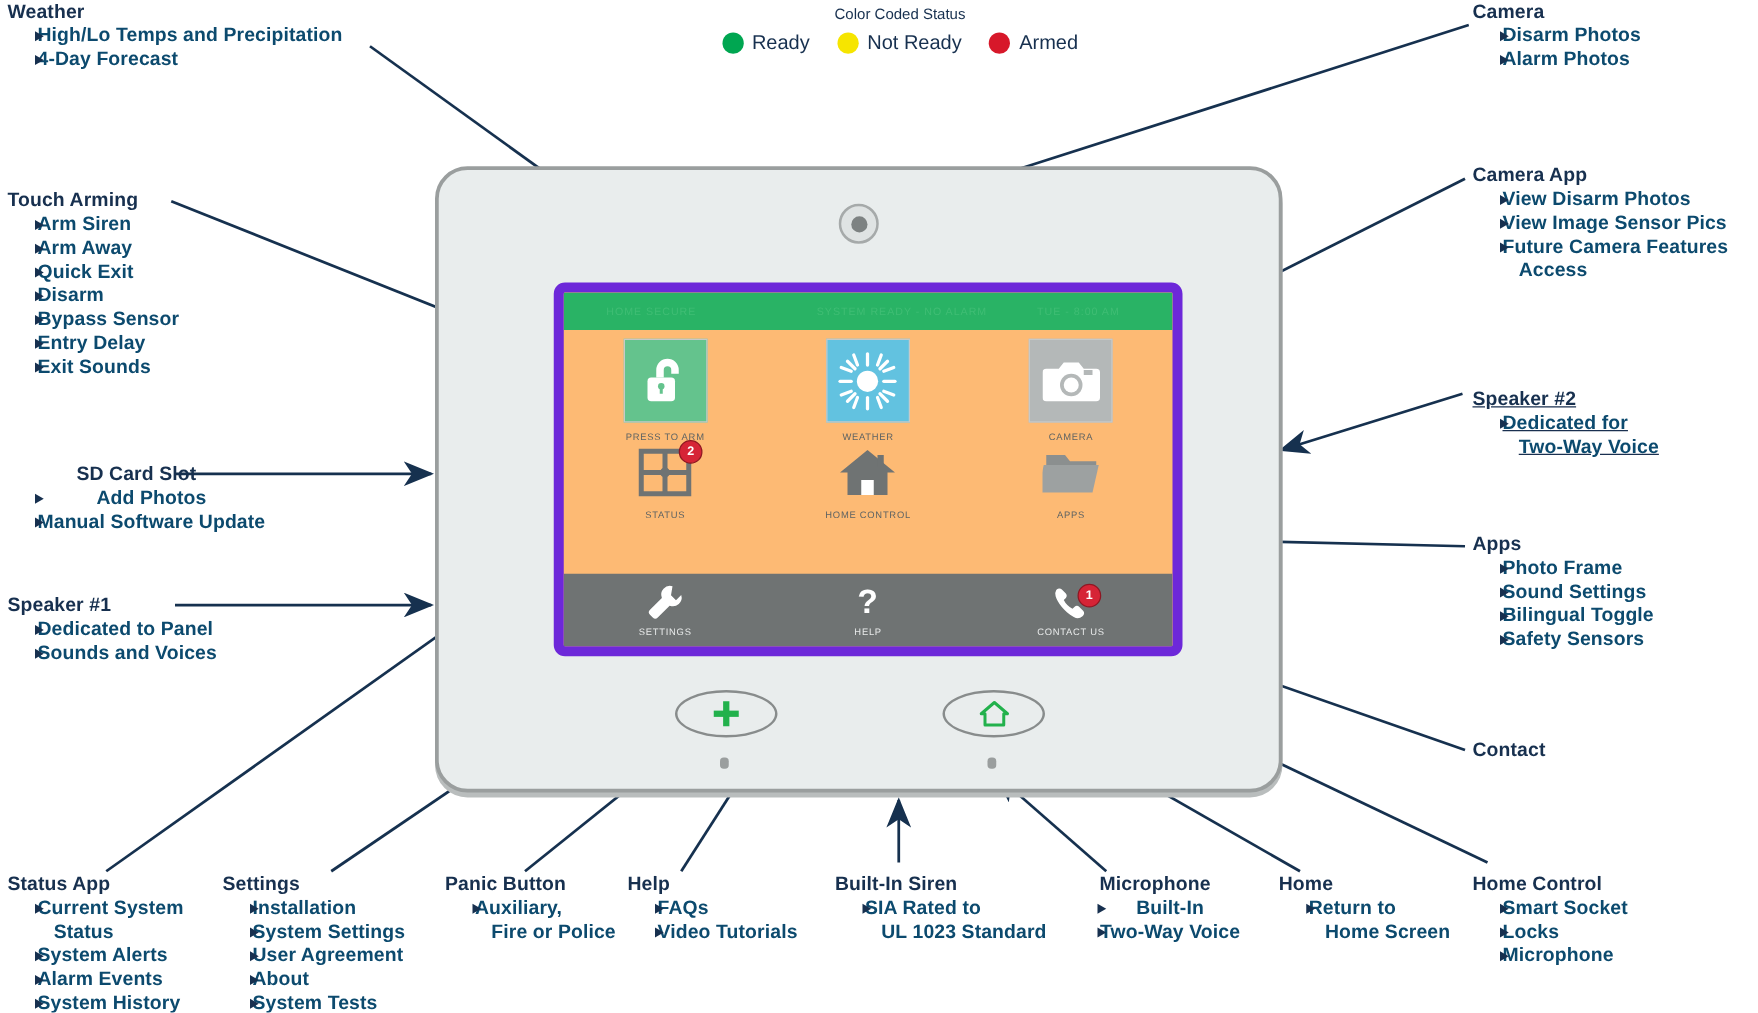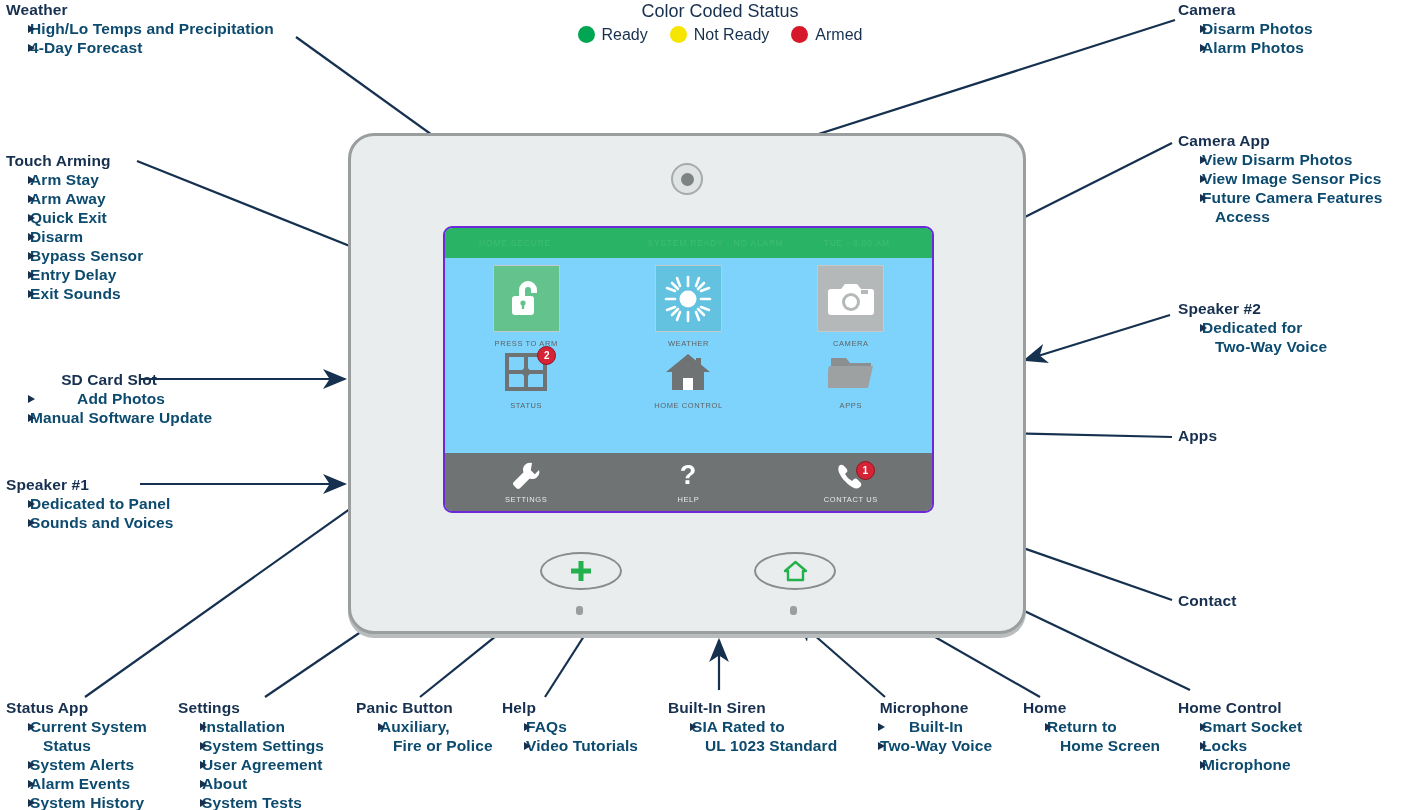--- a/index.html
+++ b/index.html
@@ -43,21 +43,21 @@
     content: "";
     position: absolute;
     left: 22px; top: 6px;
     border-left: 7px solid #17304f;
     border-top: 4.5px solid transparent;
     border-bottom: 4.5px solid transparent;
   }
 
   
   #legend { position: absolute; left: 520px; top: 0; width: 400px; text-align: center; }
-  #legend .ltitle { font-size: 18px; color: #17304f; line-height: 22px; }
+  #legend .ltitle { font-size: 12px; color: #17304f; line-height: 22px; }
   #legend .lrow { display: flex; justify-content: center; gap: 22px; margin-top: 4px; }
   #legend .litem { display: flex; align-items: flex-start; gap: 7px; }
   #legend .dot { width: 17px; height: 17px; border-radius: 50%; display: block; }
   #legend .ltext { font-size: 16px; color: #17304f; }
 
   
   #leaders { position: absolute; left: 0; top: 0; width: 1406px; height: 810px; pointer-events: none; }
 
   
   #device {
@@ -80,22 +80,22 @@
   }
   #speaker-dot i {
     width: 13px; height: 13px; border-radius: 50%;
     background: #7d8282; display: block;
   }
 
   #screen {
     position: absolute;
     left: 92px; top: 90px;
     width: 487px; height: 283px;
-    background: #7dd3fc;
-    border: 2px solid #6d28d9;
+    background: #fdba74;
+    border: 8px solid #6d28d9;
     border-radius: 9px;
     overflow: hidden;
   }
   #statusbar {
     height: 30px;
     background: #29b365;
     display: flex;
     align-items: center;
     padding: 0 16px;
   }
@@ -363,21 +363,21 @@
 <div class="anno" id="a-weather" style="left:6px;  top:0px;">
     <div class="hdr">Weather</div>
     <ul>
       <li class="bul">High/Lo Temps and Precipitation</li>
       <li class="bul">4-Day Forecast</li>
     </ul>
   </div>
 <div class="anno" id="a-touch" style="left:6px;  top:139px;margin-top:12px;">
     <div class="hdr">Touch Arming</div>
     <ul>
-      <li class="bul">Arm Stay</li>
+      <li class="bul">Arm Siren</li>
       <li class="bul">Arm Away</li>
       <li class="bul">Quick Exit</li>
       <li class="bul">Disarm</li>
       <li class="bul">Bypass Sensor</li>
       <li class="bul">Entry Delay</li>
       <li class="bul">Exit Sounds</li>
     </ul>
   </div>
 <div class="anno" id="a-sd" style="left:6px;  top:370px;text-align:center;">
     <div class="hdr">SD Card Slot</div>
@@ -403,29 +403,35 @@
   </div>
 <div class="anno" id="a-camapp" style="left:1178px; top:131px;">
     <div class="hdr">Camera App</div>
     <ul>
       <li class="bul">View Disarm Photos</li>
       <li class="bul">View Image Sensor Pics</li>
       <li class="bul">Future Camera Features</li>
       <li class="cont">Access</li>
     </ul>
   </div>
-<div class="anno" id="a-sp2" style="left:1178px; top:299px;">
+<div class="anno" id="a-sp2" style="left:1178px; top:310px;text-decoration:underline;">
     <div class="hdr">Speaker #2</div>
     <ul>
       <li class="bul">Dedicated for</li>
       <li class="cont">Two-Way Voice</li>
     </ul>
   </div>
 <div class="anno" id="a-apps" style="left:1178px; top:426px;">
     <div class="hdr">Apps</div>
+    <ul>
+      <li class="bul">Photo Frame</li>
+      <li class="bul">Sound Settings</li>
+      <li class="bul">Bilingual Toggle</li>
+      <li class="bul">Safety Sensors</li>
+    </ul>
   </div>
 <div class="anno" id="a-contact" style="left:1178px; top:591px;">
     <div class="hdr">Contact</div>
   </div>
 
 <div class="anno" id="a-status" style="left:6px;    top:698px;">
     <div class="hdr">Status App</div>
     <ul>
       <li class="bul">Current System</li>
       <li class="cont">Status</li>

